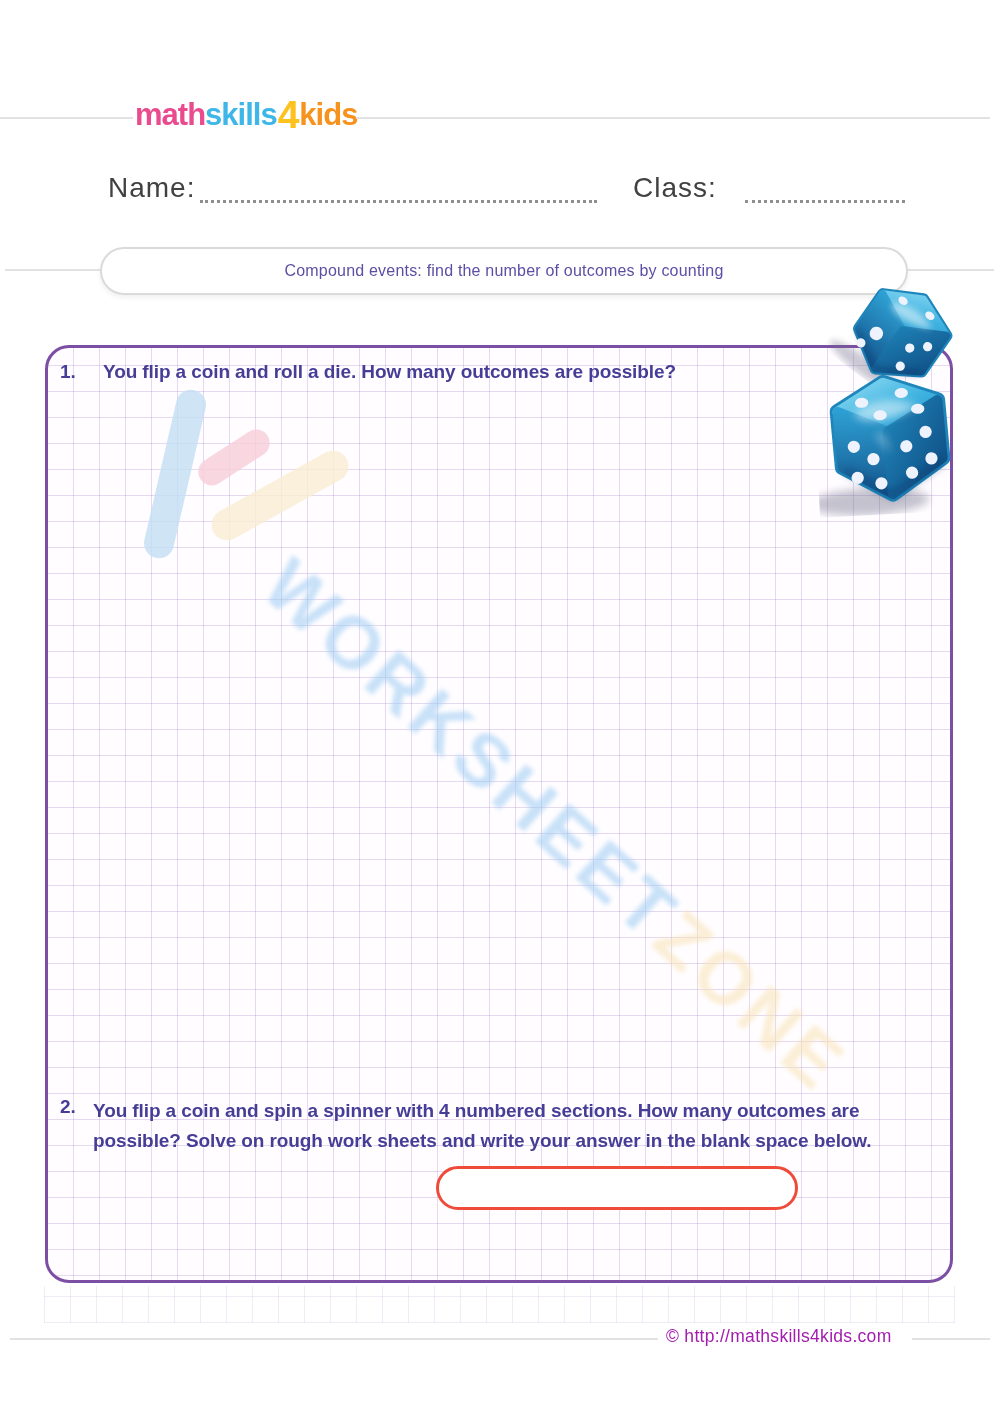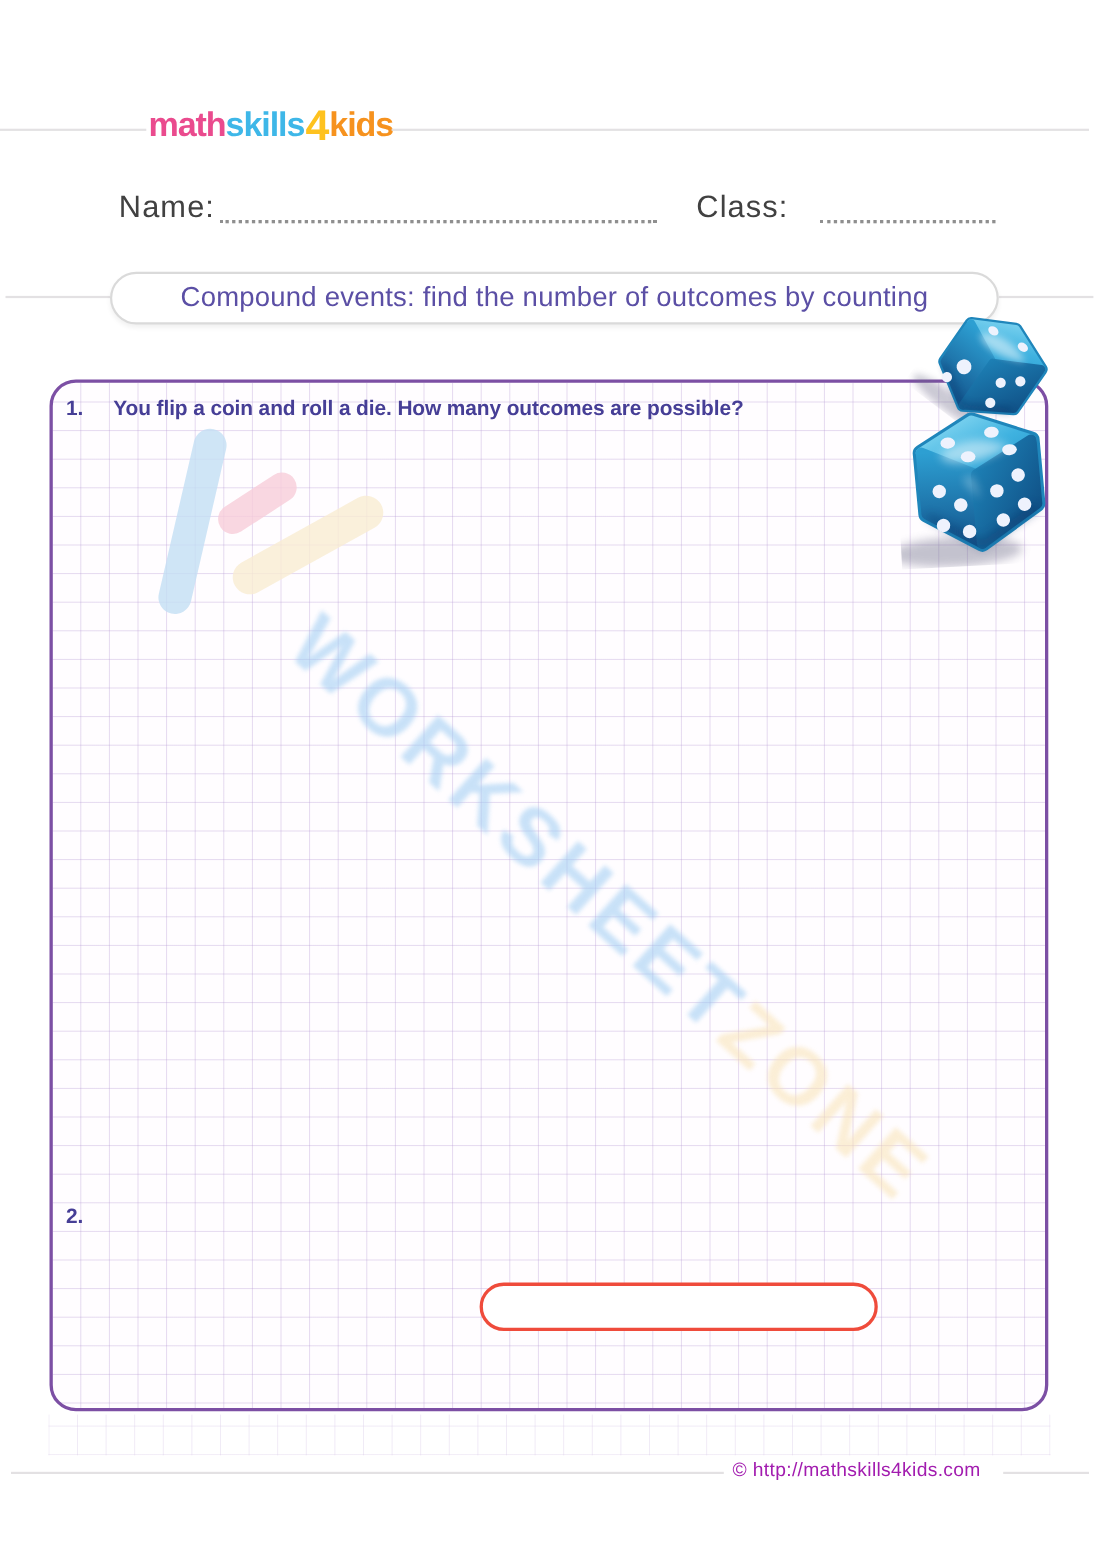--- a/index.html
+++ b/index.html
@@ -24,21 +24,21 @@
   
   .field-label { position:absolute; font-size:28px; color:#414141; letter-spacing:1px; }
   .dotted { position:absolute; border-bottom:3px dotted #8f8f8f; height:28px; }
 
   
   .title-box {
     position:absolute; left:100px; top:247px; width:808px; height:48px;
     background:#fff; border:2px solid #dadada; border-radius:26px;
     box-shadow:0 3px 5px rgba(0,0,0,.06);
     text-align:center; line-height:43px;
-    color:#5b4fa5; font-size:25px; font-weight:500; letter-spacing:.2px;
+    color:#5b4fa5; font-size:16px; font-weight:500; letter-spacing:.2px;
     z-index:2;
   }
 
   
   .main-box {
     position:absolute; left:45px; top:345px; width:908px; height:938px;
     border:3px solid #7c4fa4; border-radius:24px;
     background-color:#fffdff;
     background-image:
       linear-gradient(rgba(186,158,214,.38) 1px, transparent 1px),
@@ -128,20 +128,24 @@
       <span class="wm-word1">WORKSHEET</span><span class="wm-word2">ZONE</span>
     </div>
 
     <div class="question q1">
       <span class="q-num">1.</span>
       <span class="q-text">You flip a coin and roll a die. How many outcomes are possible?</span>
     </div>
 
     <div class="question q2">
       <span class="q-num">2.</span>
+      <span class="q-lines">
+        <span>You flip a coin and spin a spinner with 4 numbered sections. How many outcomes are</span>
+        <span>possible?  Solve on rough work sheets and write your answer in the blank space below.</span>
+      </span>
     </div>
 
     <div class="answer-pill"></div>
   </div>
 
   <div class="grid-strip"></div>
 
   <svg class="die die-small" viewBox="0 0 130 140">
     <defs>
       <linearGradient id="gt2" x1="0" y1="0" x2="1" y2="1">

